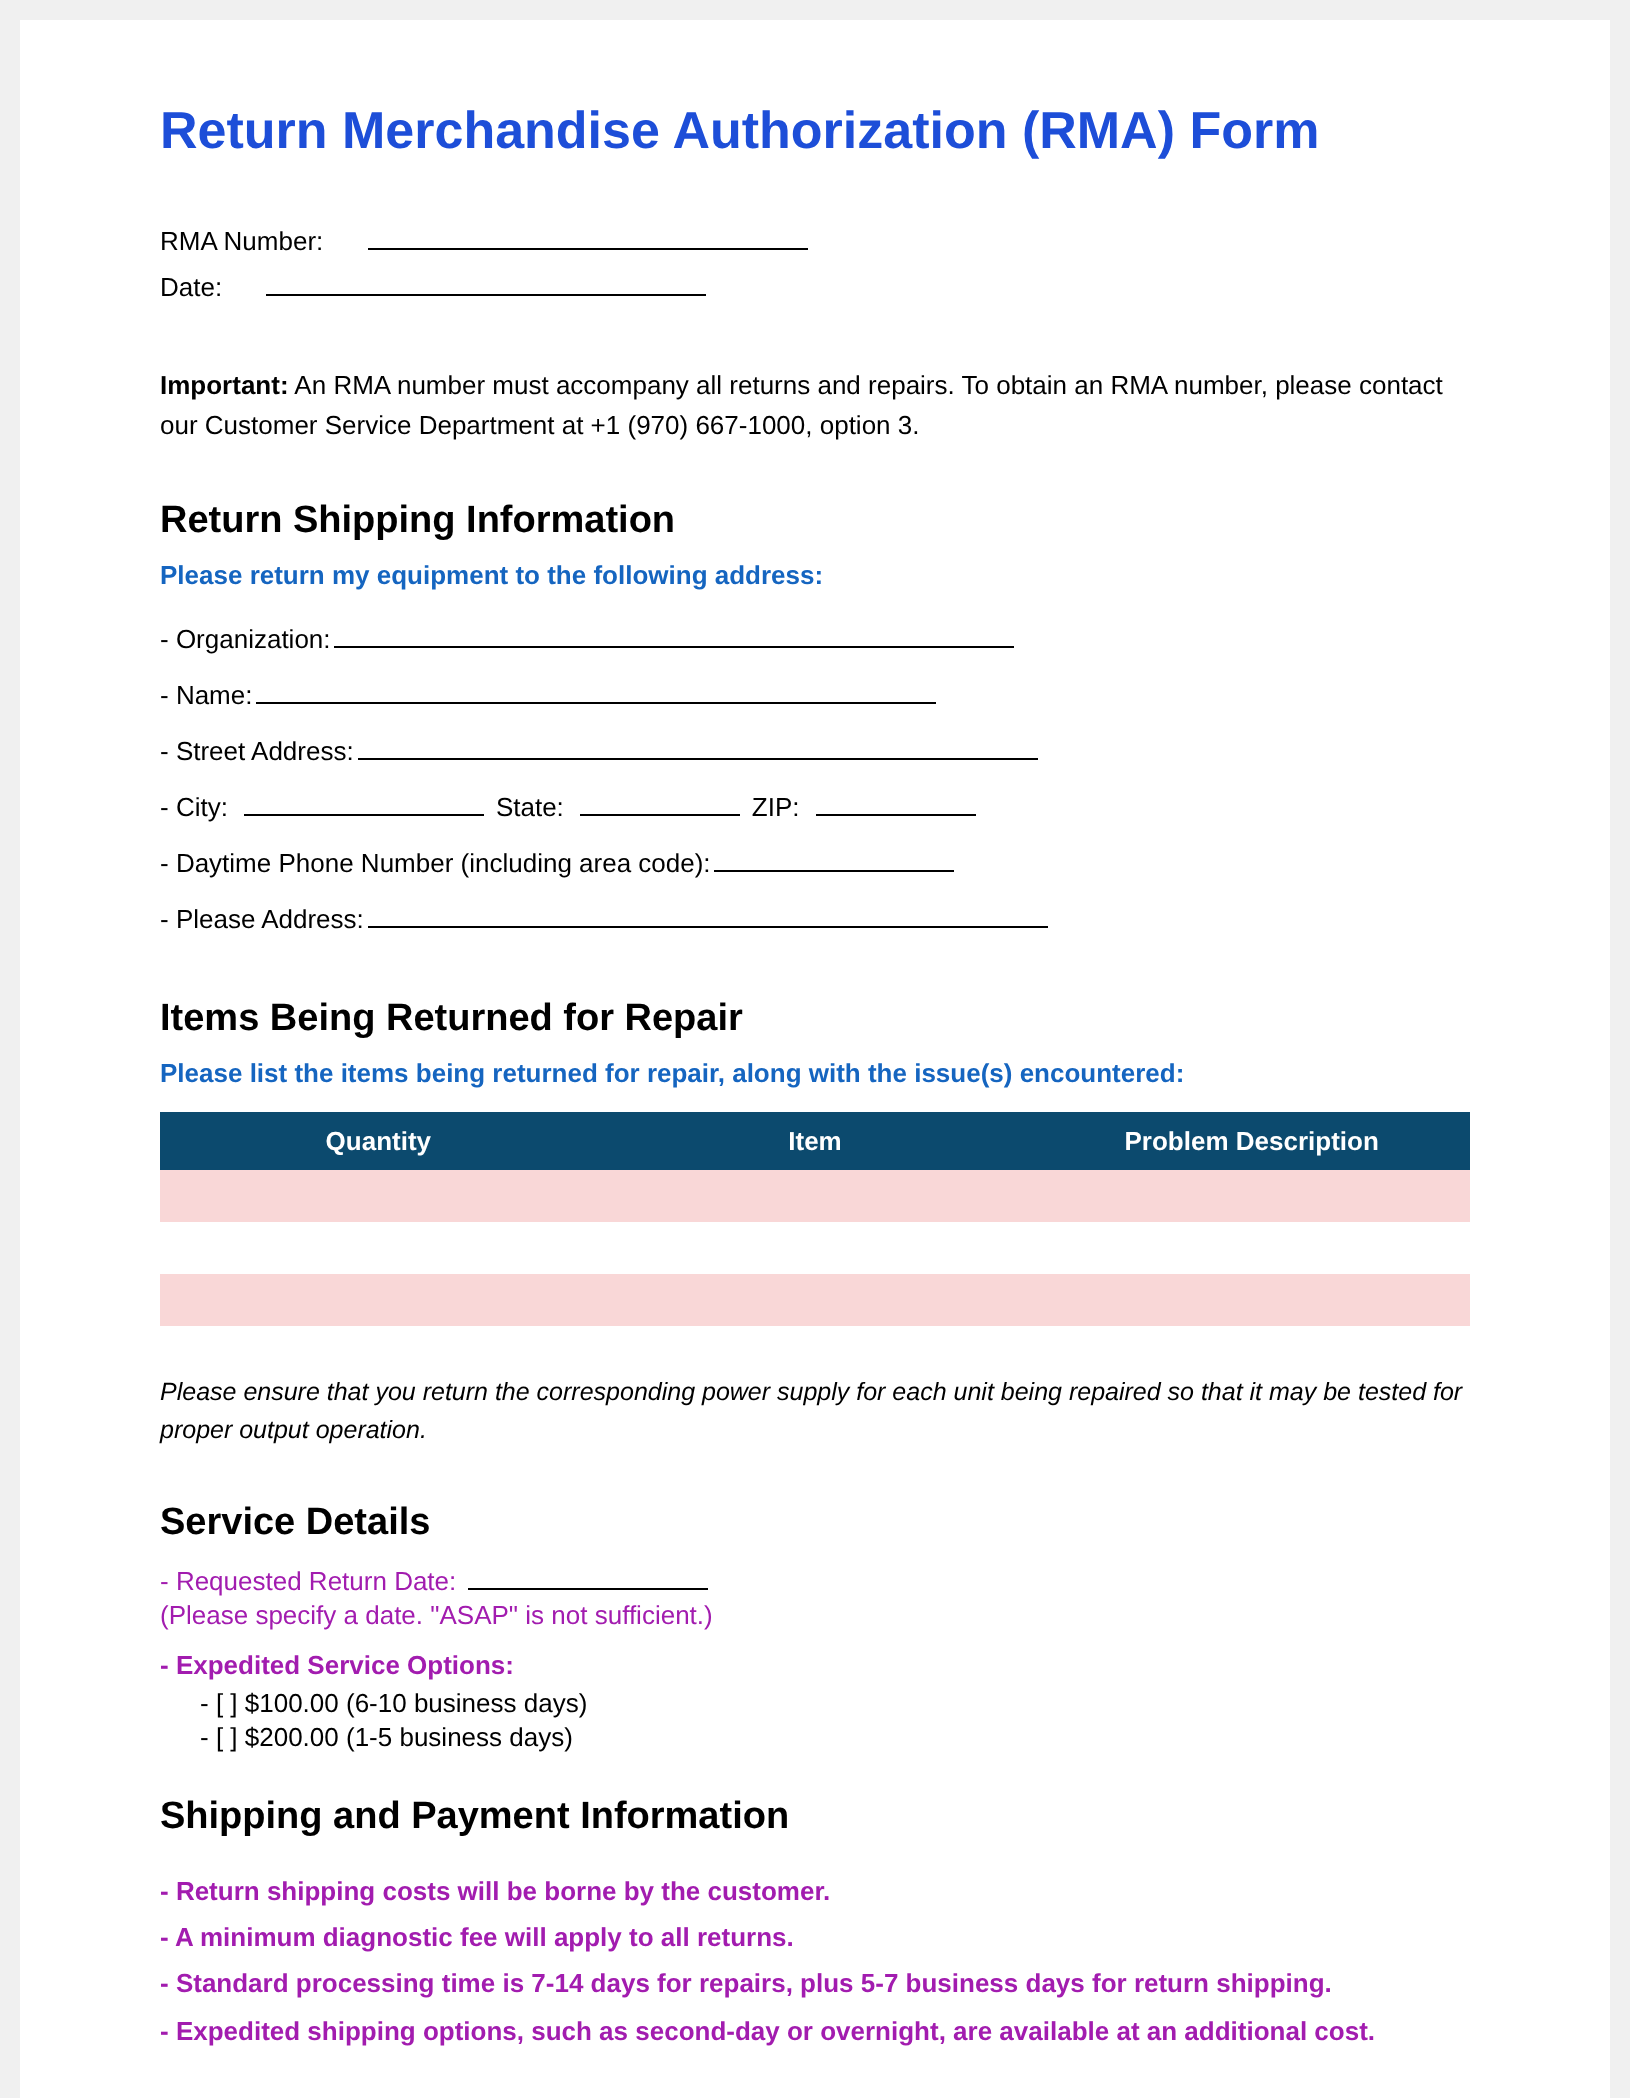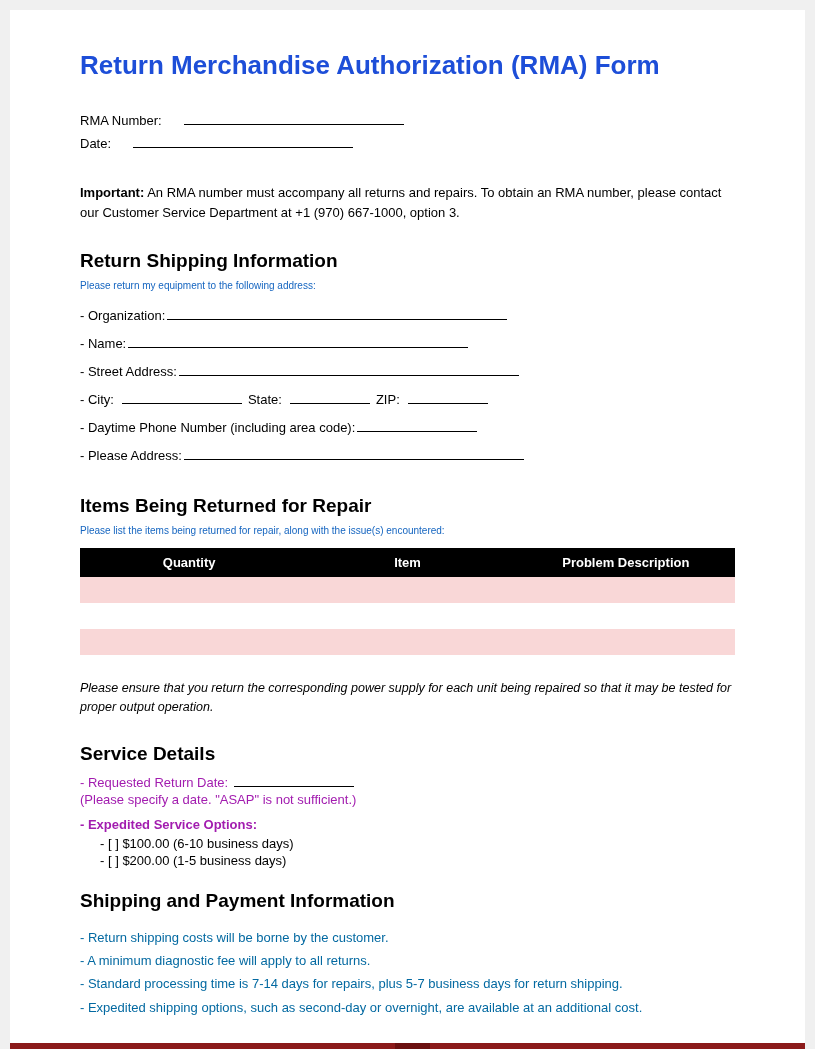--- a/index.html
+++ b/index.html
@@ -74,42 +74,43 @@
     }
     .important-bold { font-weight: bold; }
     .section-title {
       font-size: 19px;
       font-weight: bold;
       color: #000;
       margin: 10px 0 8px 0;
     }
     .blue-text {
       color: #1565c0;
-      font-size: 10px;
+      font-size: 13px;
       margin-bottom: 12px;
+      font-weight: bold;
     }
     .address-fields {
       font-size: 13px;
       color: #000;
       line-height: 2;
       margin-bottom: 14px;
     }
     .address-row {
       display: flex;
       align-items: baseline;
       margin-bottom: 2px;
     }
     .address-row-inline {
       display: flex;
       align-items: baseline;
       gap: 6px;
       margin-bottom: 2px;
     }
     .table-header-row {
-      background: #000000;
+      background: #0c4a6e;
       display: flex;
     }
     .th-cell {
       color: #ffffff;
       font-weight: bold;
       font-size: 13px;
       padding: 7px 10px;
       text-align: center;
       flex: 1;
     }
@@ -149,21 +150,22 @@
       margin-left: 20px;
       margin-bottom: 2px;
     }
     .shipping-list {
       font-size: 13px;
       color: #1565c0;
       margin-top: 6px;
       line-height: 1.8;
     }
     .shipping-item {
-      color: #0369a1;
+      color: #a21caf;
+      font-weight: bold;
     }
     .footer {
       position: absolute;
       bottom: 0;
       left: 0;
       right: 0;
       background: #8b1a1a;
       height: 36px;
       display: flex;
       align-items: center;

